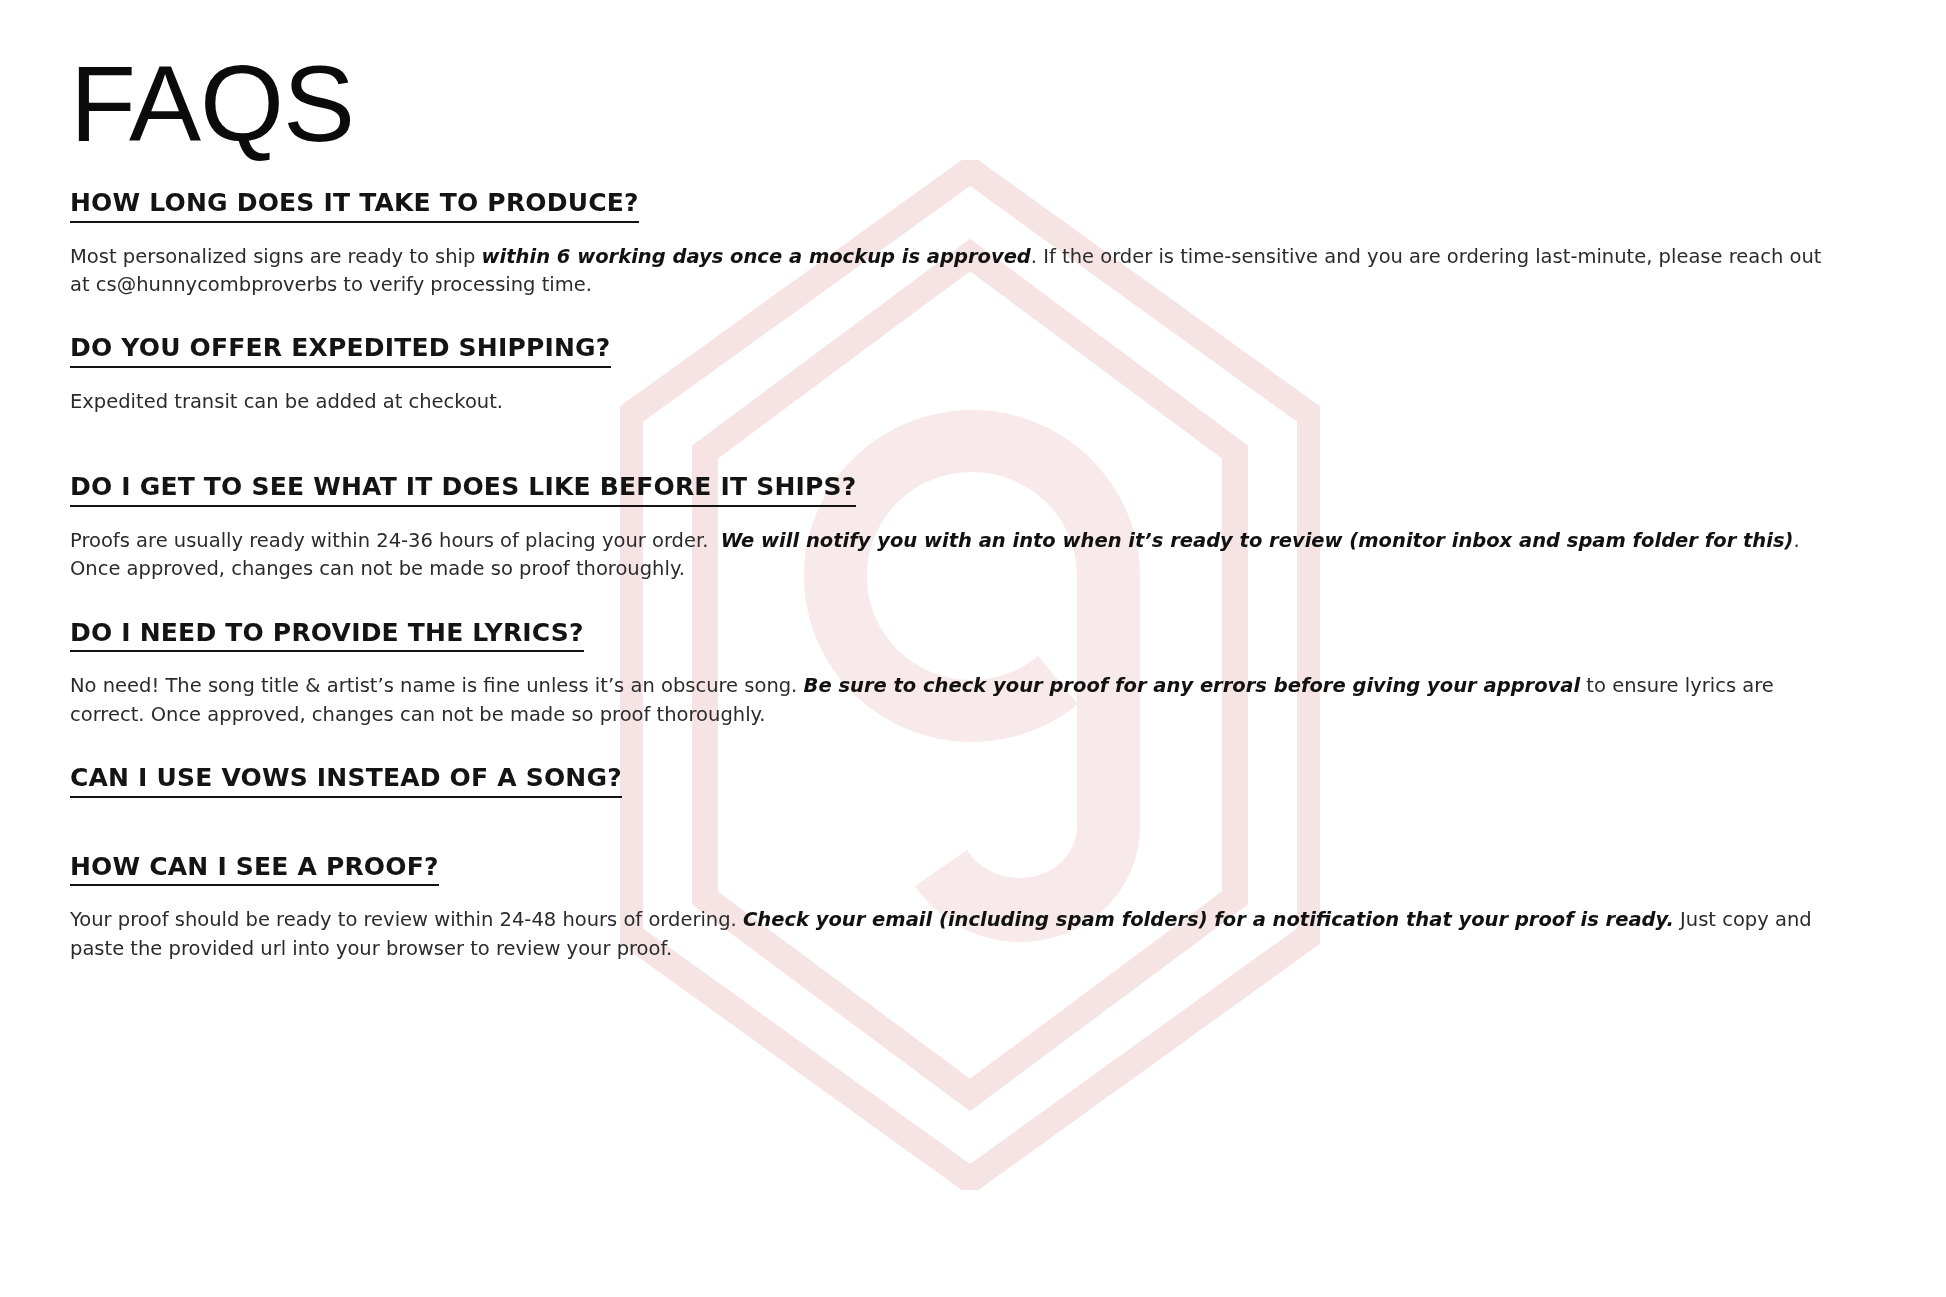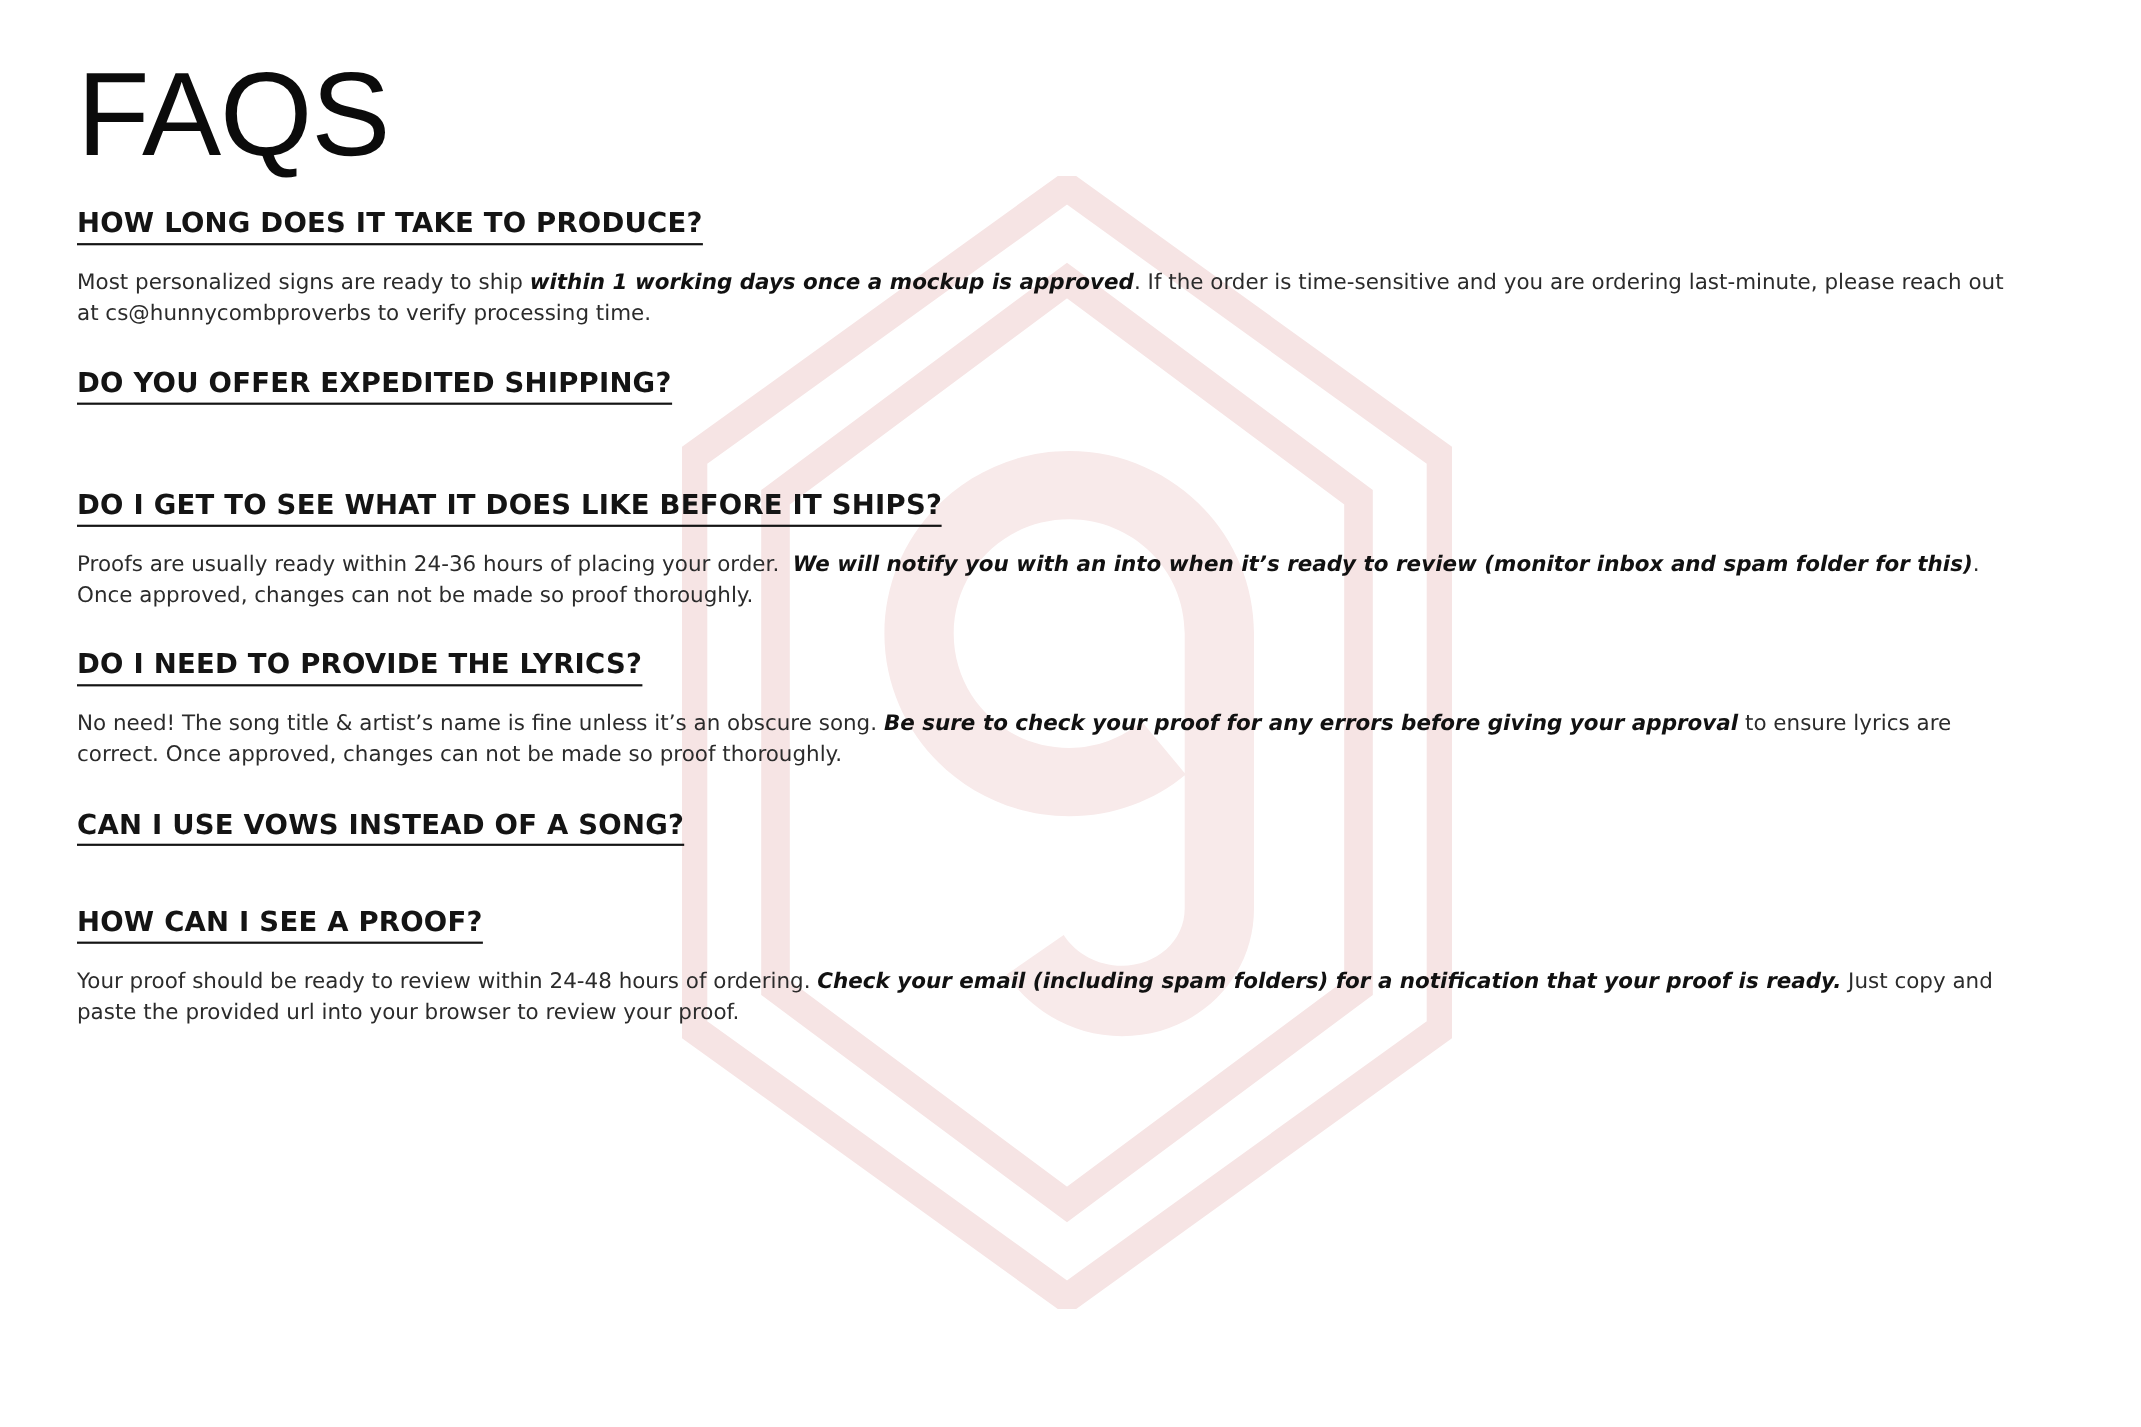--- a/index.html
+++ b/index.html
@@ -93,27 +93,28 @@
   </svg>
 </div>
 
 <div id="page">
 
   <div class="title">FAQS</div>
 
   <div class="qa">
     <div class="question">HOW LONG DOES IT TAKE TO PRODUCE?</div>
     <div class="gap-sm"></div>
-    <p class="answer">Most personalized signs are ready to ship <b>within 1 working days once a mockup is approved</b>. If the order is time-sensitive and you are ordering last-minute, please reach out at cs@hunnycombproverbs to verify processing time.</p>
+    <p class="answer">Most personalized signs are ready to ship <b>within 6 working days once a mockup is approved</b>. If the order is time-sensitive and you are ordering last-minute, please reach out at cs@hunnycombproverbs to verify processing time.</p>
   </div>
   <div class="gap-md"></div>
 
   <div class="qa">
     <div class="question">DO YOU OFFER EXPEDITED SHIPPING?</div>
     <div class="gap-sm"></div>
+    <p class="answer">Expedited transit can be added at checkout.</p>
   </div>
   <div class="gap-md"></div>
 
   <div class="gap-md"></div>
 
   <div class="qa">
     <div class="question">DO I GET TO SEE WHAT IT DOES LIKE BEFORE IT SHIPS?</div>
     <div class="gap-sm"></div>
     <p class="answer">Proofs are usually ready within 24-36 hours of placing your order.&nbsp; <b>We will notify you with an into when it’s ready to review (monitor inbox and spam folder for this)</b>. Once approved, changes can not be made so proof thoroughly.</p>
   </div>

